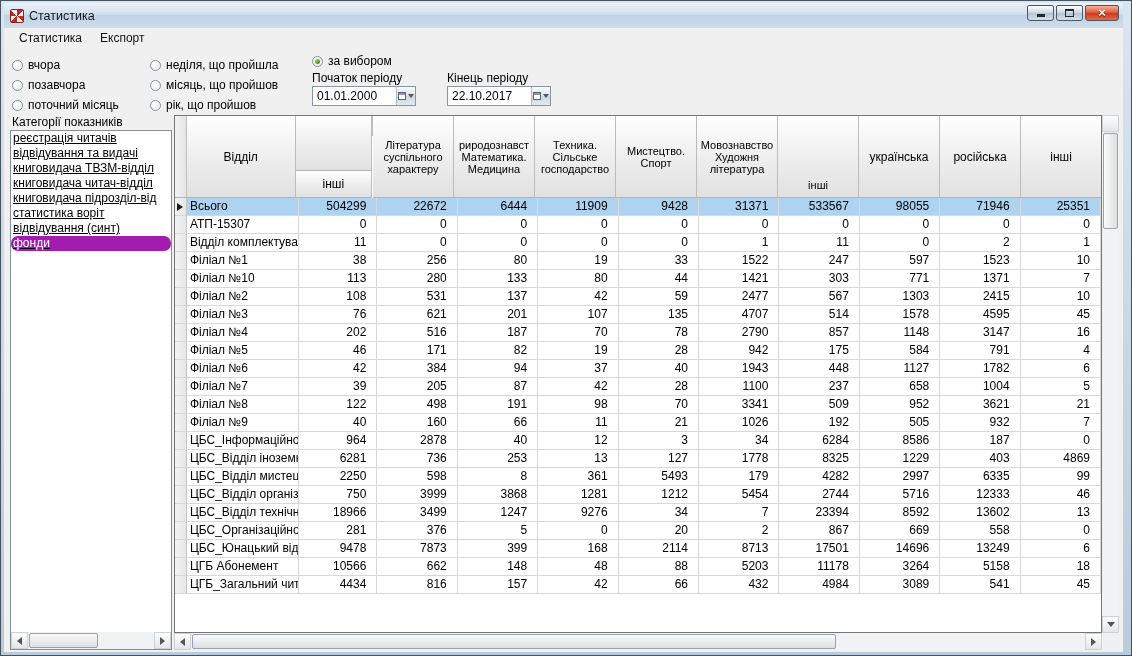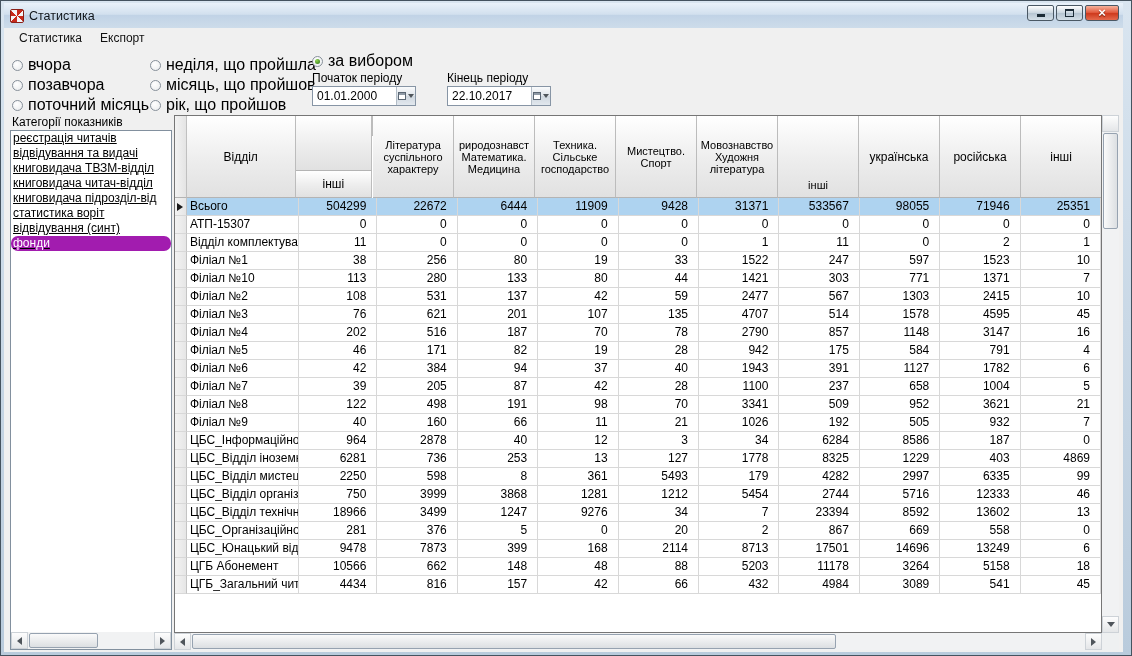--- a/index.html
+++ b/index.html
@@ -40,21 +40,21 @@
 
   .window-body { flex: 1; background: #f0f0f0; display: flex; flex-direction: column; overflow: hidden; }
 
   
   .menubar { height: 21px; display: flex; align-items: center; background: #f0f0f0; padding-left: 6px; }
   .menu-item { font-size: 12px; padding: 2px 9px 3px 9px; color: #111; }
 
   
   .filter-panel { height: 64px; position: relative; background: #f0f0f0; }
   .radio-col { position: absolute; top: 6px; }
-  .radio-row { display: flex; align-items: center; gap: 5px; height: 20px; font-size: 16px; white-space: nowrap; }
+  .radio-row { display: flex; align-items: center; gap: 5px; height: 20px; font-size: 12px; white-space: nowrap; }
   .radio-circle {
     width: 11px; height: 11px; border-radius: 50%; flex: 0 0 auto;
     border: 1px solid #87909a; background: radial-gradient(circle at 40% 35%, #ffffff, #e8eaec);
     position: relative;
   }
   .radio-circle.checked::after {
     content: ""; position: absolute; inset: 2px; border-radius: 50%;
     background: radial-gradient(circle at 35% 30%, #8fd94f, #2c6e17);
   }
   .field-label { position: absolute; font-size: 12px; white-space: nowrap; }
@@ -427,21 +427,21 @@
               </div>
               <div class="grid-row">
                 <div class="cell ind"></div>
                 <div class="cell name">Філіал №6</div>
                 <div class="cell num">42</div>
                 <div class="cell num">384</div>
                 <div class="cell num">94</div>
                 <div class="cell num">37</div>
                 <div class="cell num">40</div>
                 <div class="cell num">1943</div>
-                <div class="cell num">391</div>
+                <div class="cell num">448</div>
                 <div class="cell num">1127</div>
                 <div class="cell num">1782</div>
                 <div class="cell num">6</div>
               </div>
               <div class="grid-row">
                 <div class="cell ind"></div>
                 <div class="cell name">Філіал №7</div>
                 <div class="cell num">39</div>
                 <div class="cell num">205</div>
                 <div class="cell num">87</div>

